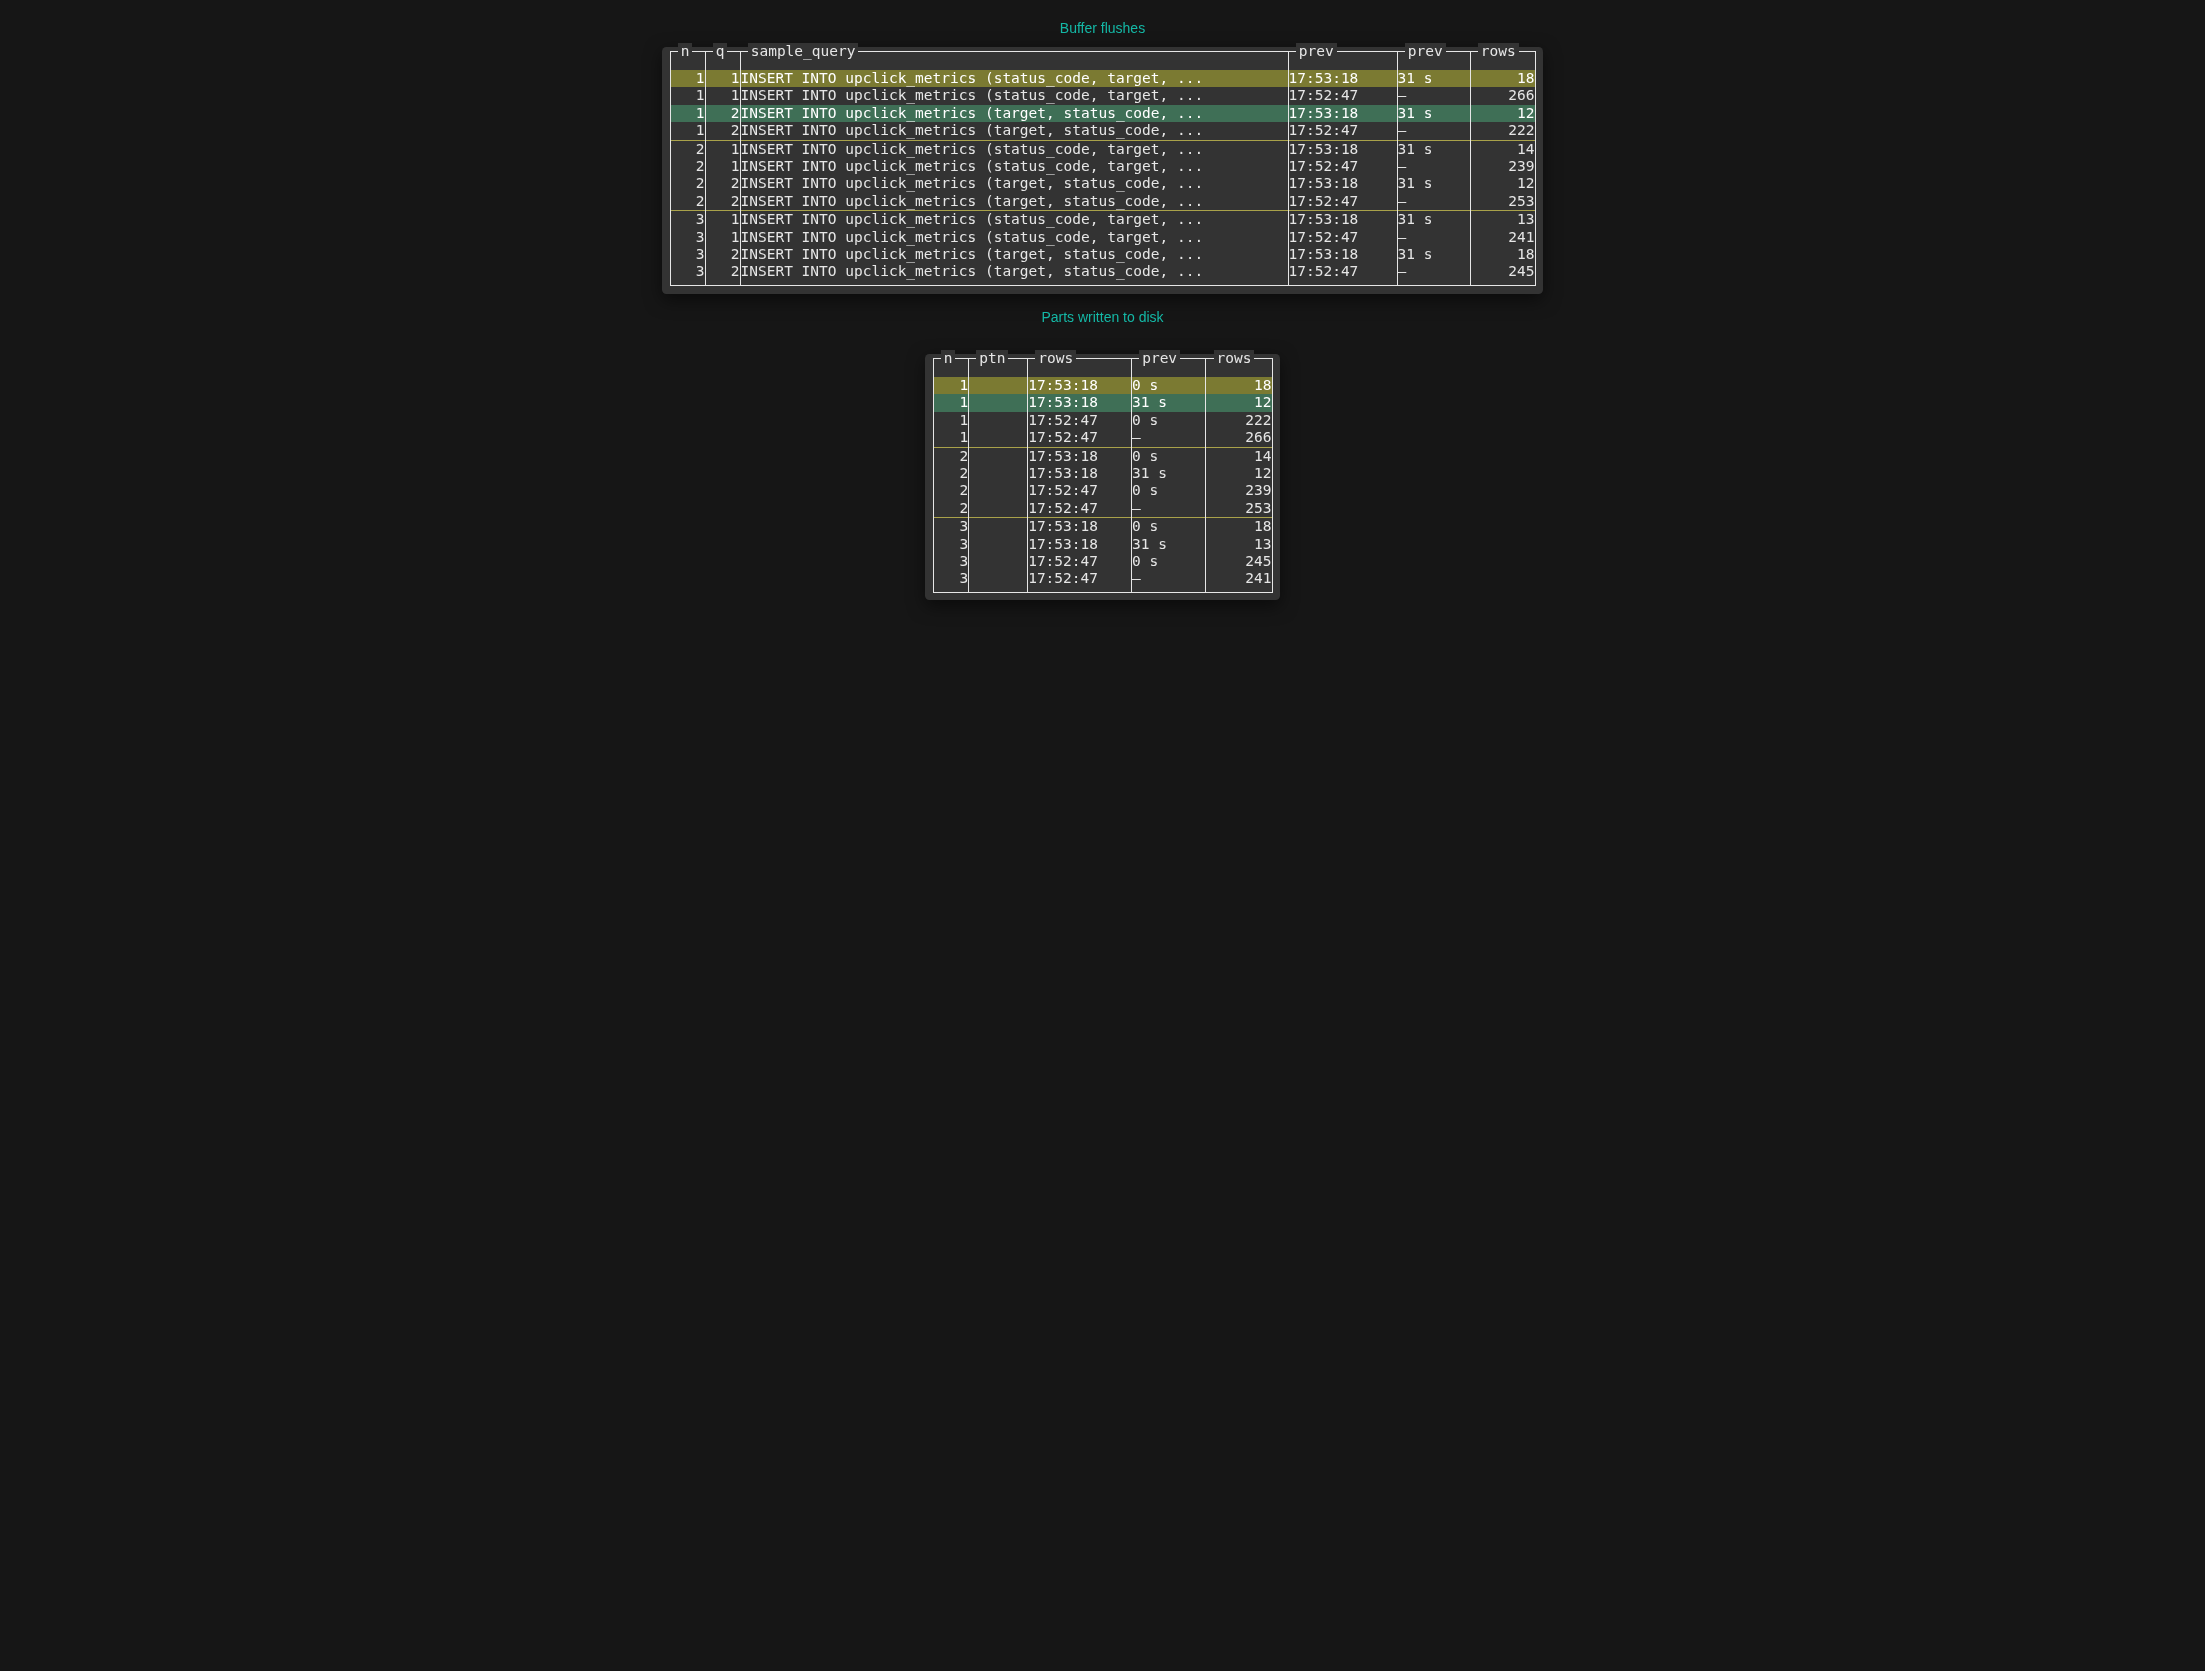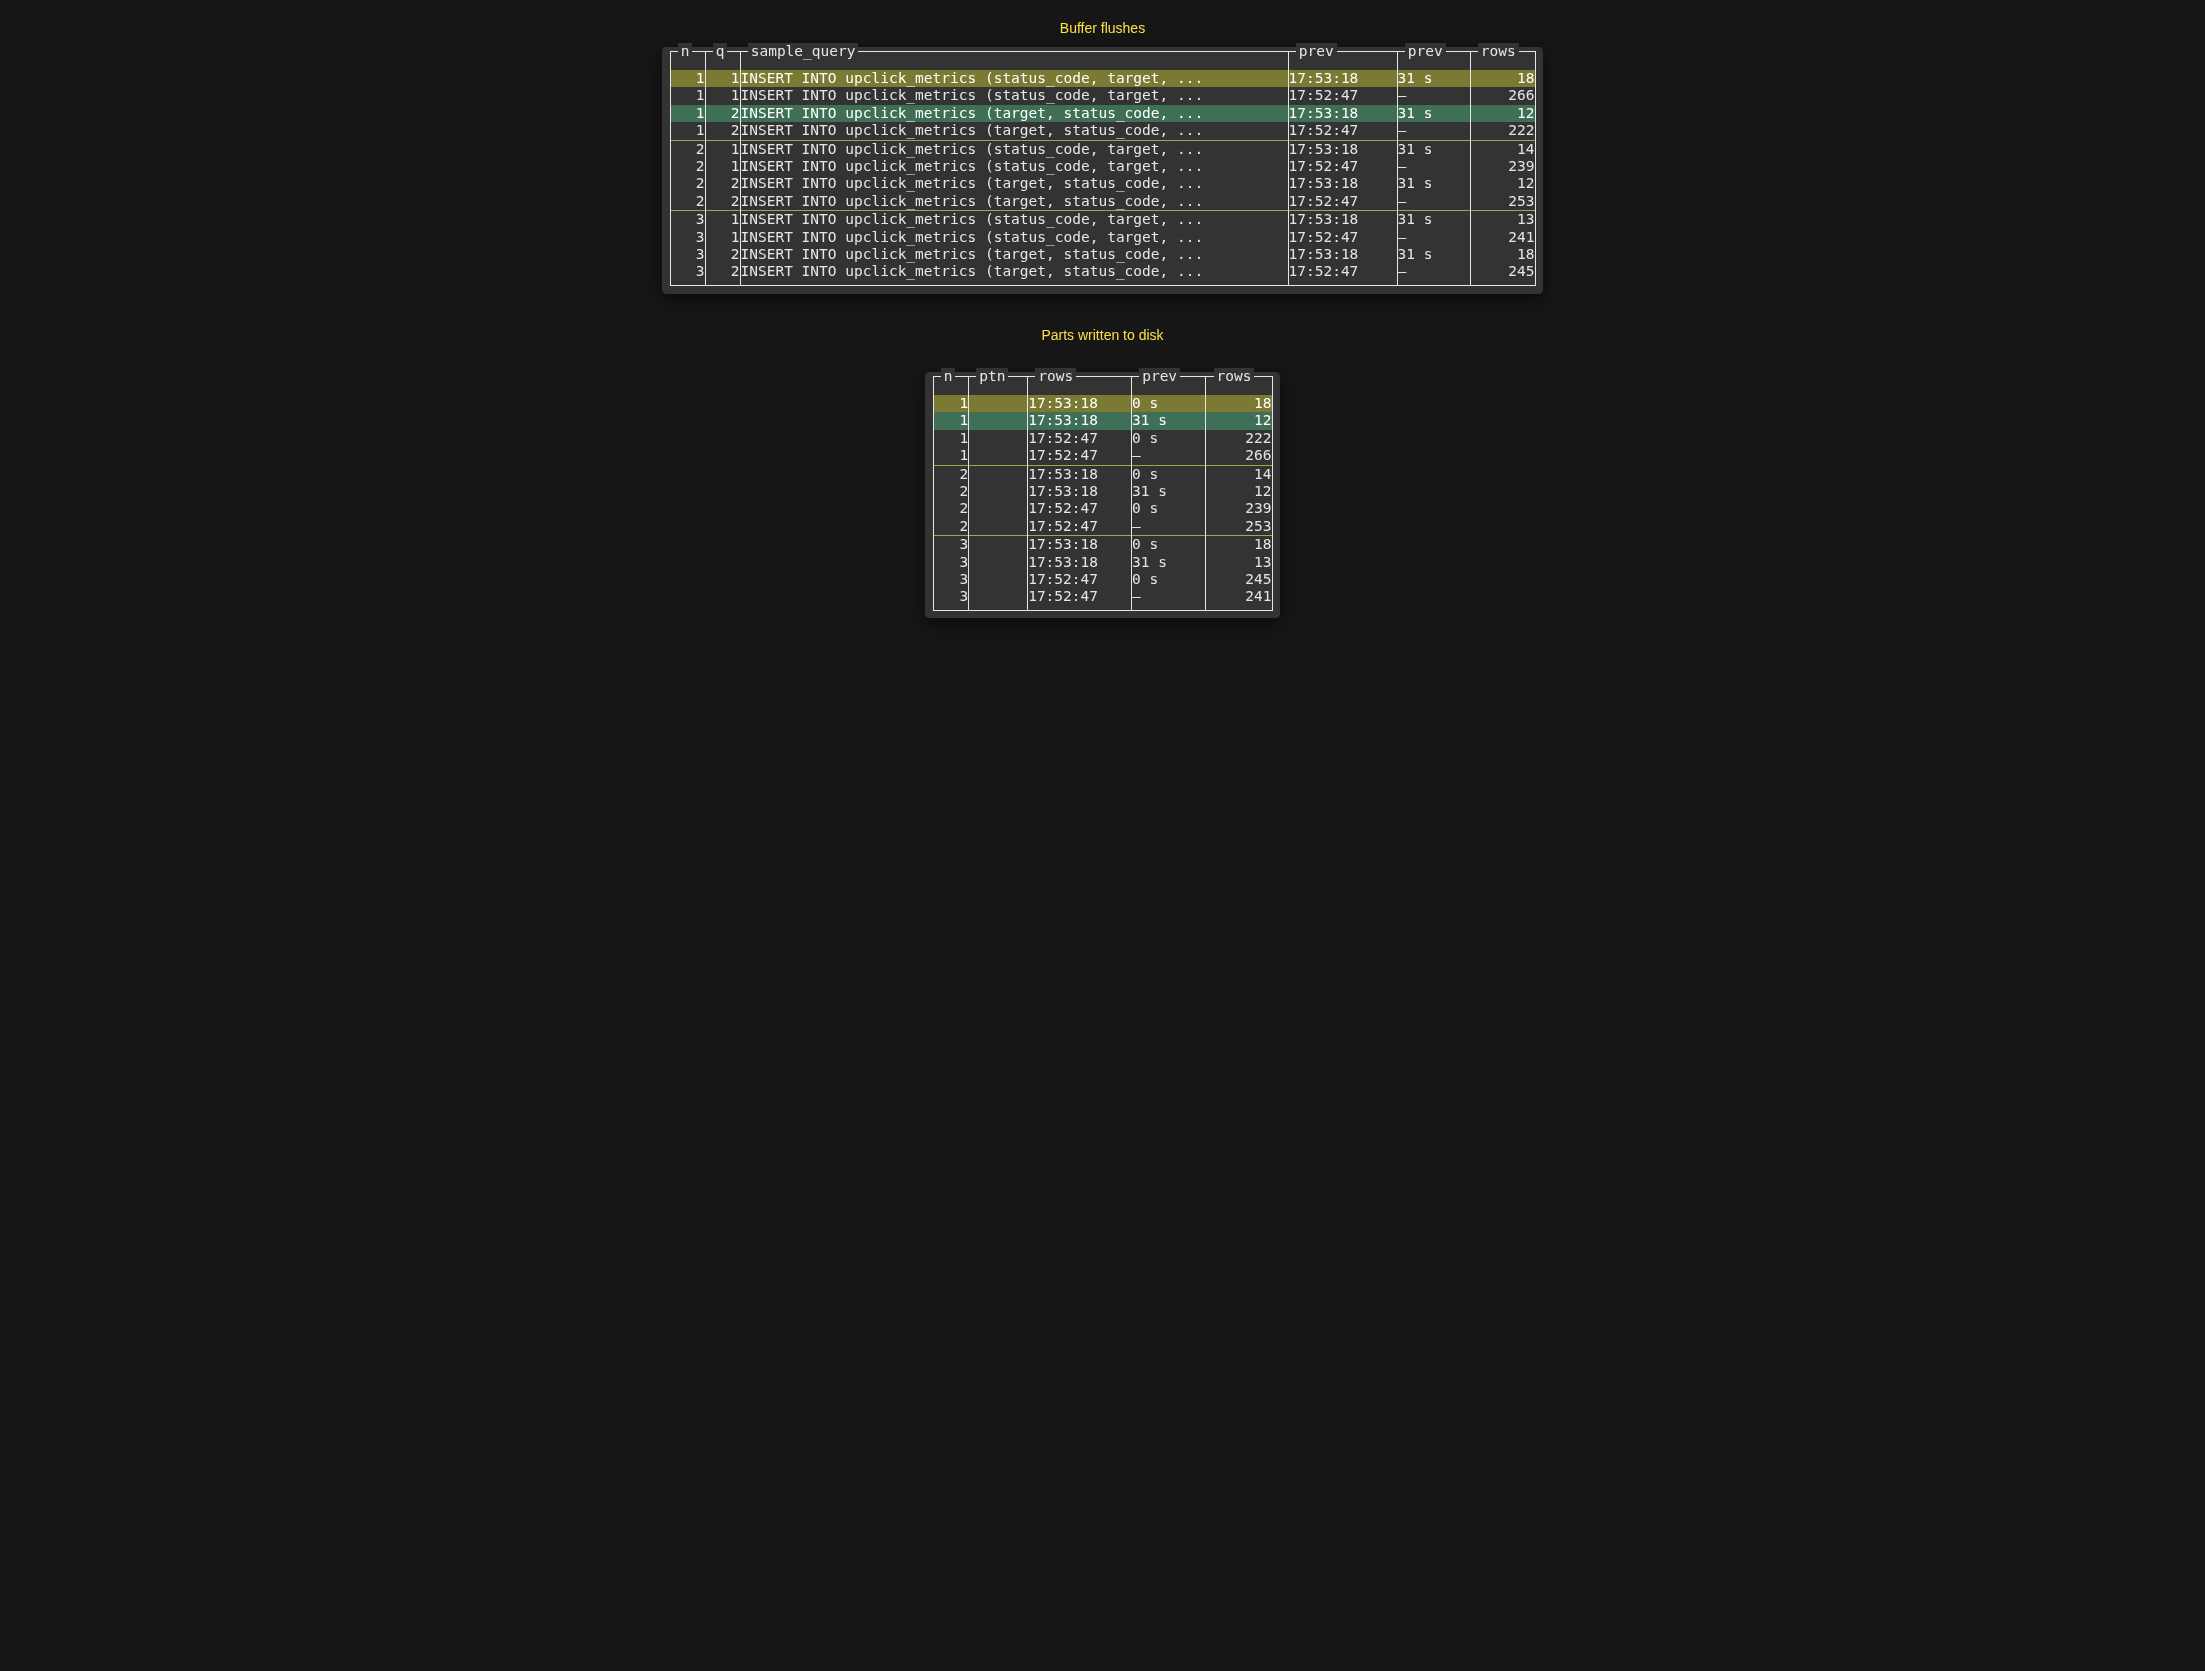--- a/index.html
+++ b/index.html
@@ -8,21 +8,21 @@
     background: #161616;
     font-family: "Menlo", "Consolas", "DejaVu Sans Mono", monospace;
   }
   .page {
     width: 895px;
     margin: 0 auto;
     padding-top: 20.4px;
     padding-bottom: 29px;
   }
   .section-title {
-    color: #fde047;
+    color: #14b8a6;
     font-family: -apple-system, "Helvetica Neue", Arial, sans-serif;
     font-size: 14px;
     text-align: center;
     margin-bottom: 10.2px;
   }
   .card {
     background: #333333;
     border-radius: 4.4px;
     padding: 4.4px 7.3px 7.3px 7.3px;
     color: #e6e6e6;
@@ -263,21 +263,21 @@
             <td class="vline-r"></td>
             <td class="vline-r"></td>
             <td class="vline-r"></td>
             <td class="vline-r"></td>
             <td class="vline-r"></td>
       </tr>
     </tbody>
       </table>
   </div>
 
-  <div class="section-title" style="margin-top:33px">Parts written to disk</div>
+  <div class="section-title" style="margin-top:15px">Parts written to disk</div>
 
   <div class="card card2">
     <table class="box">
       <colgroup>
         <col style="width:35px">
         <col style="width:58px">
         <col style="width:102px">
         <col style="width:73px">
         <col style="width:65px">
       </colgroup>

